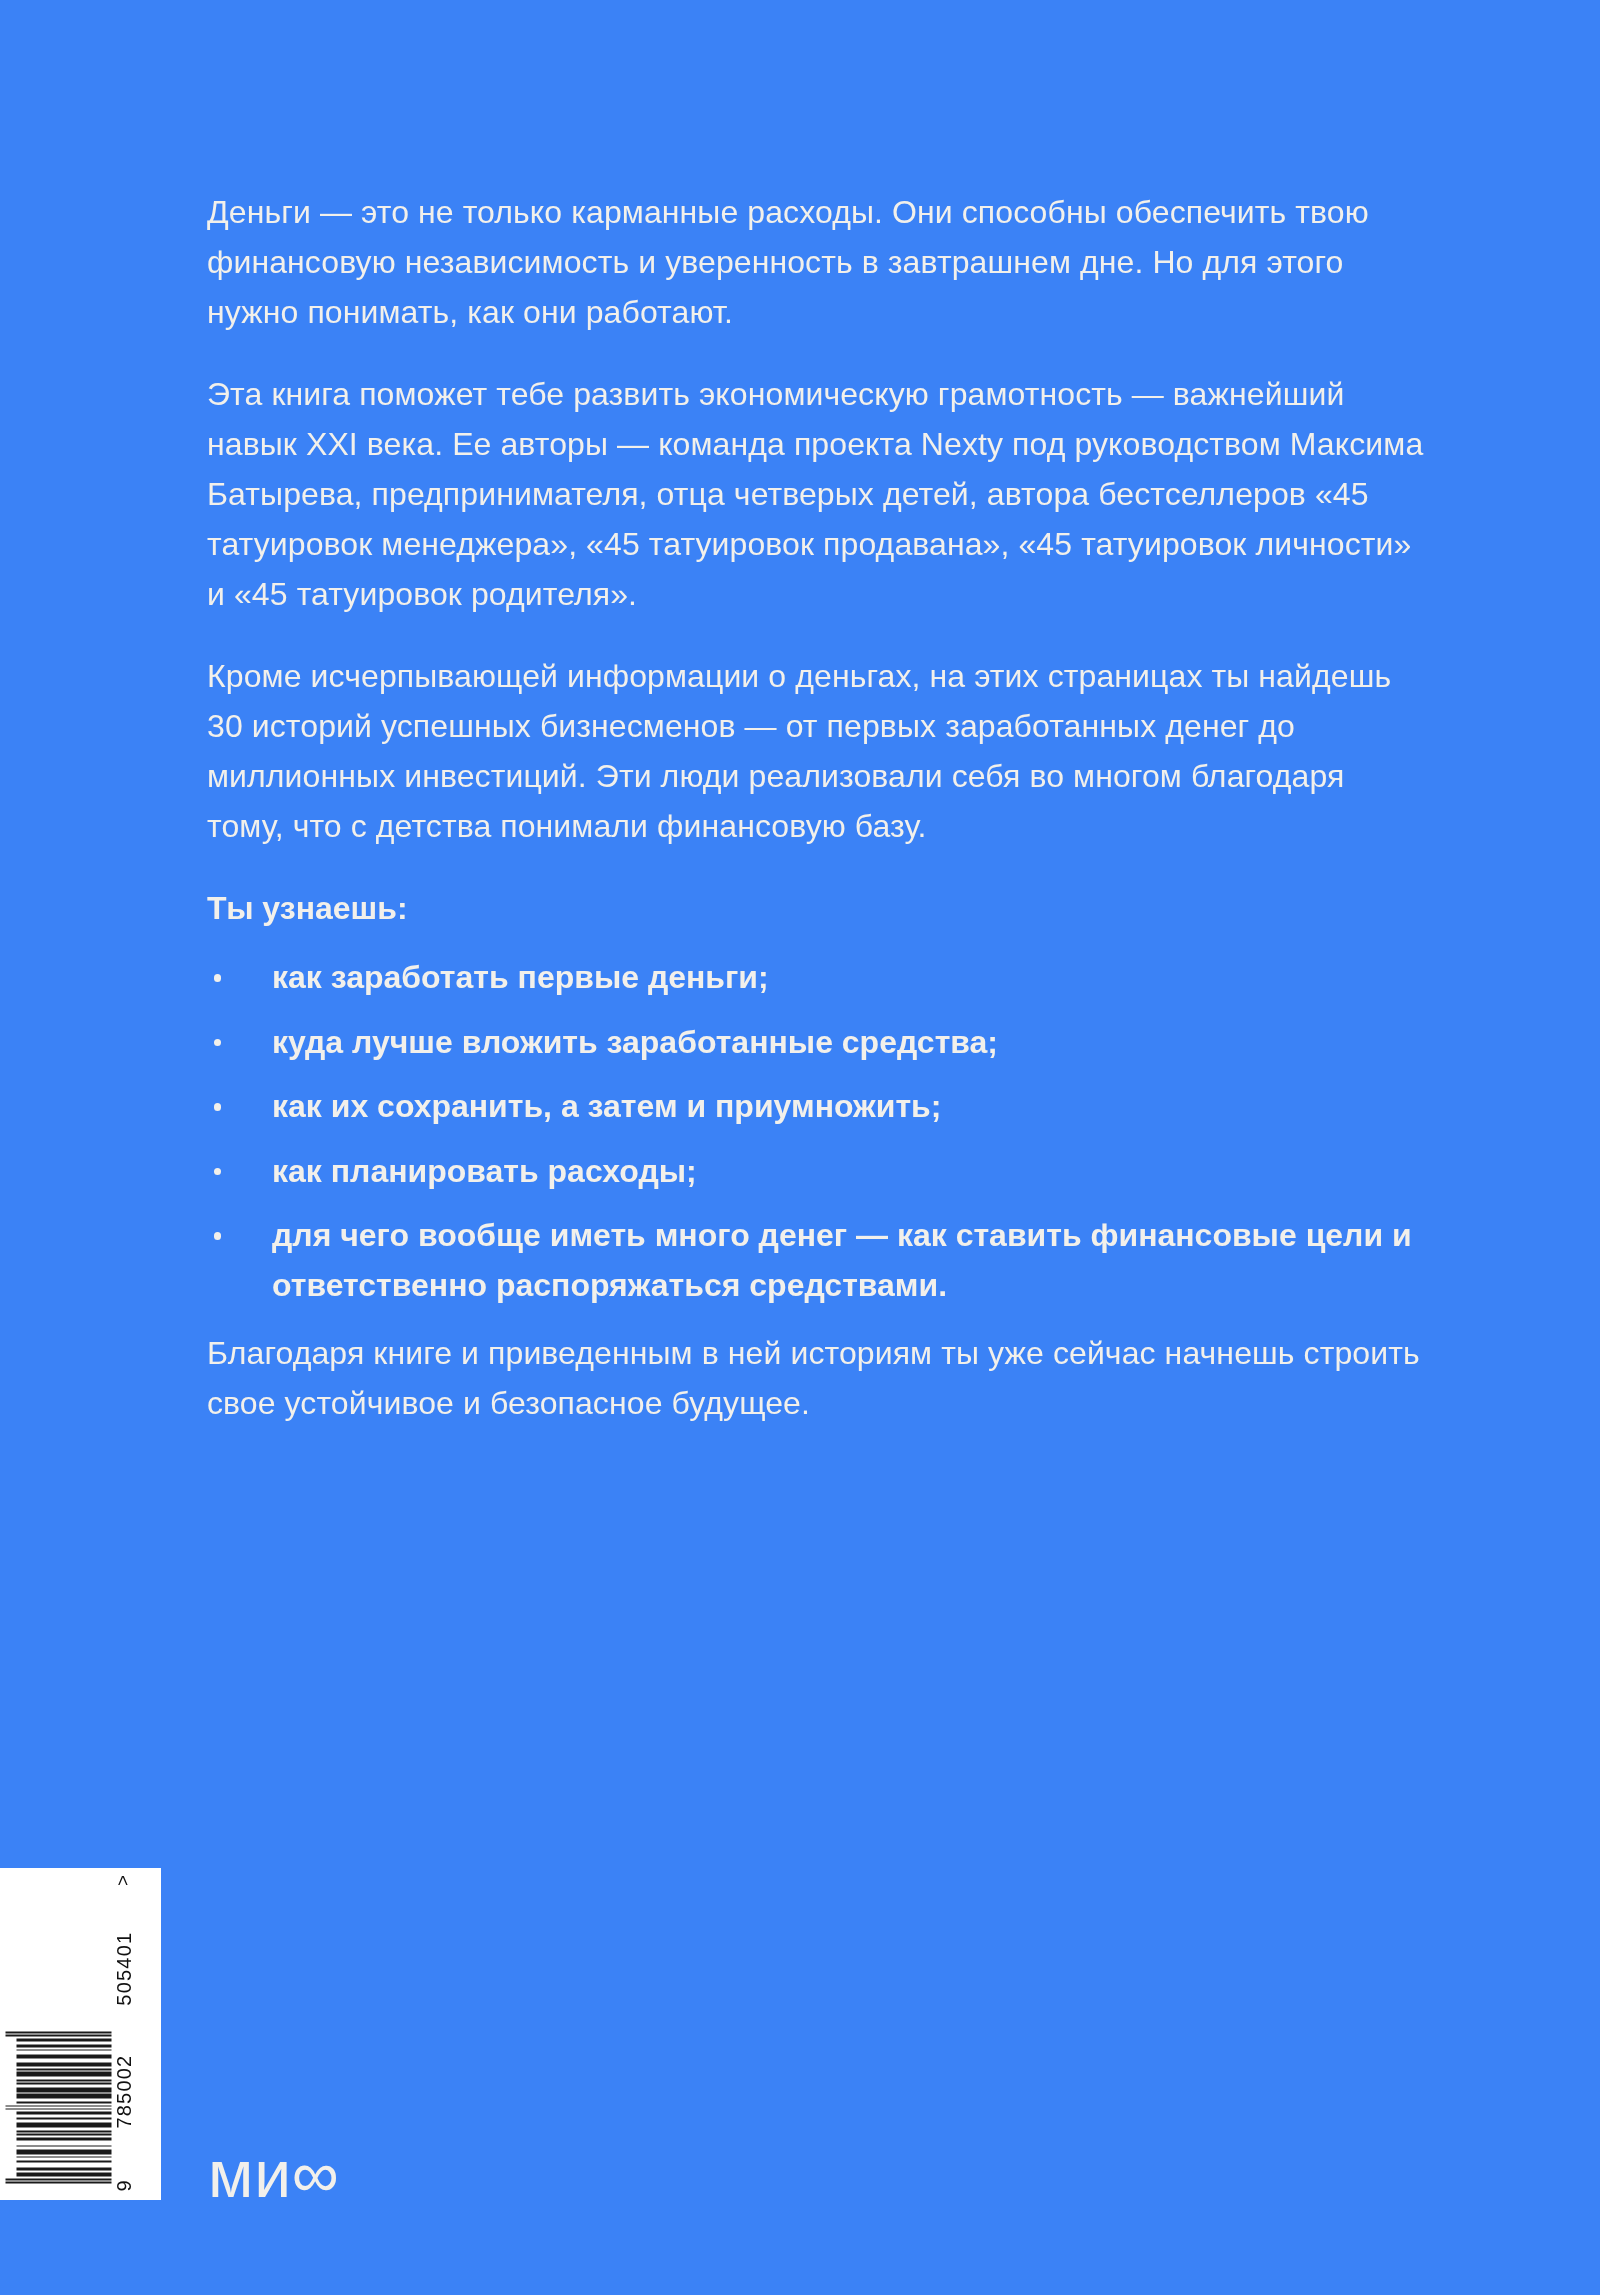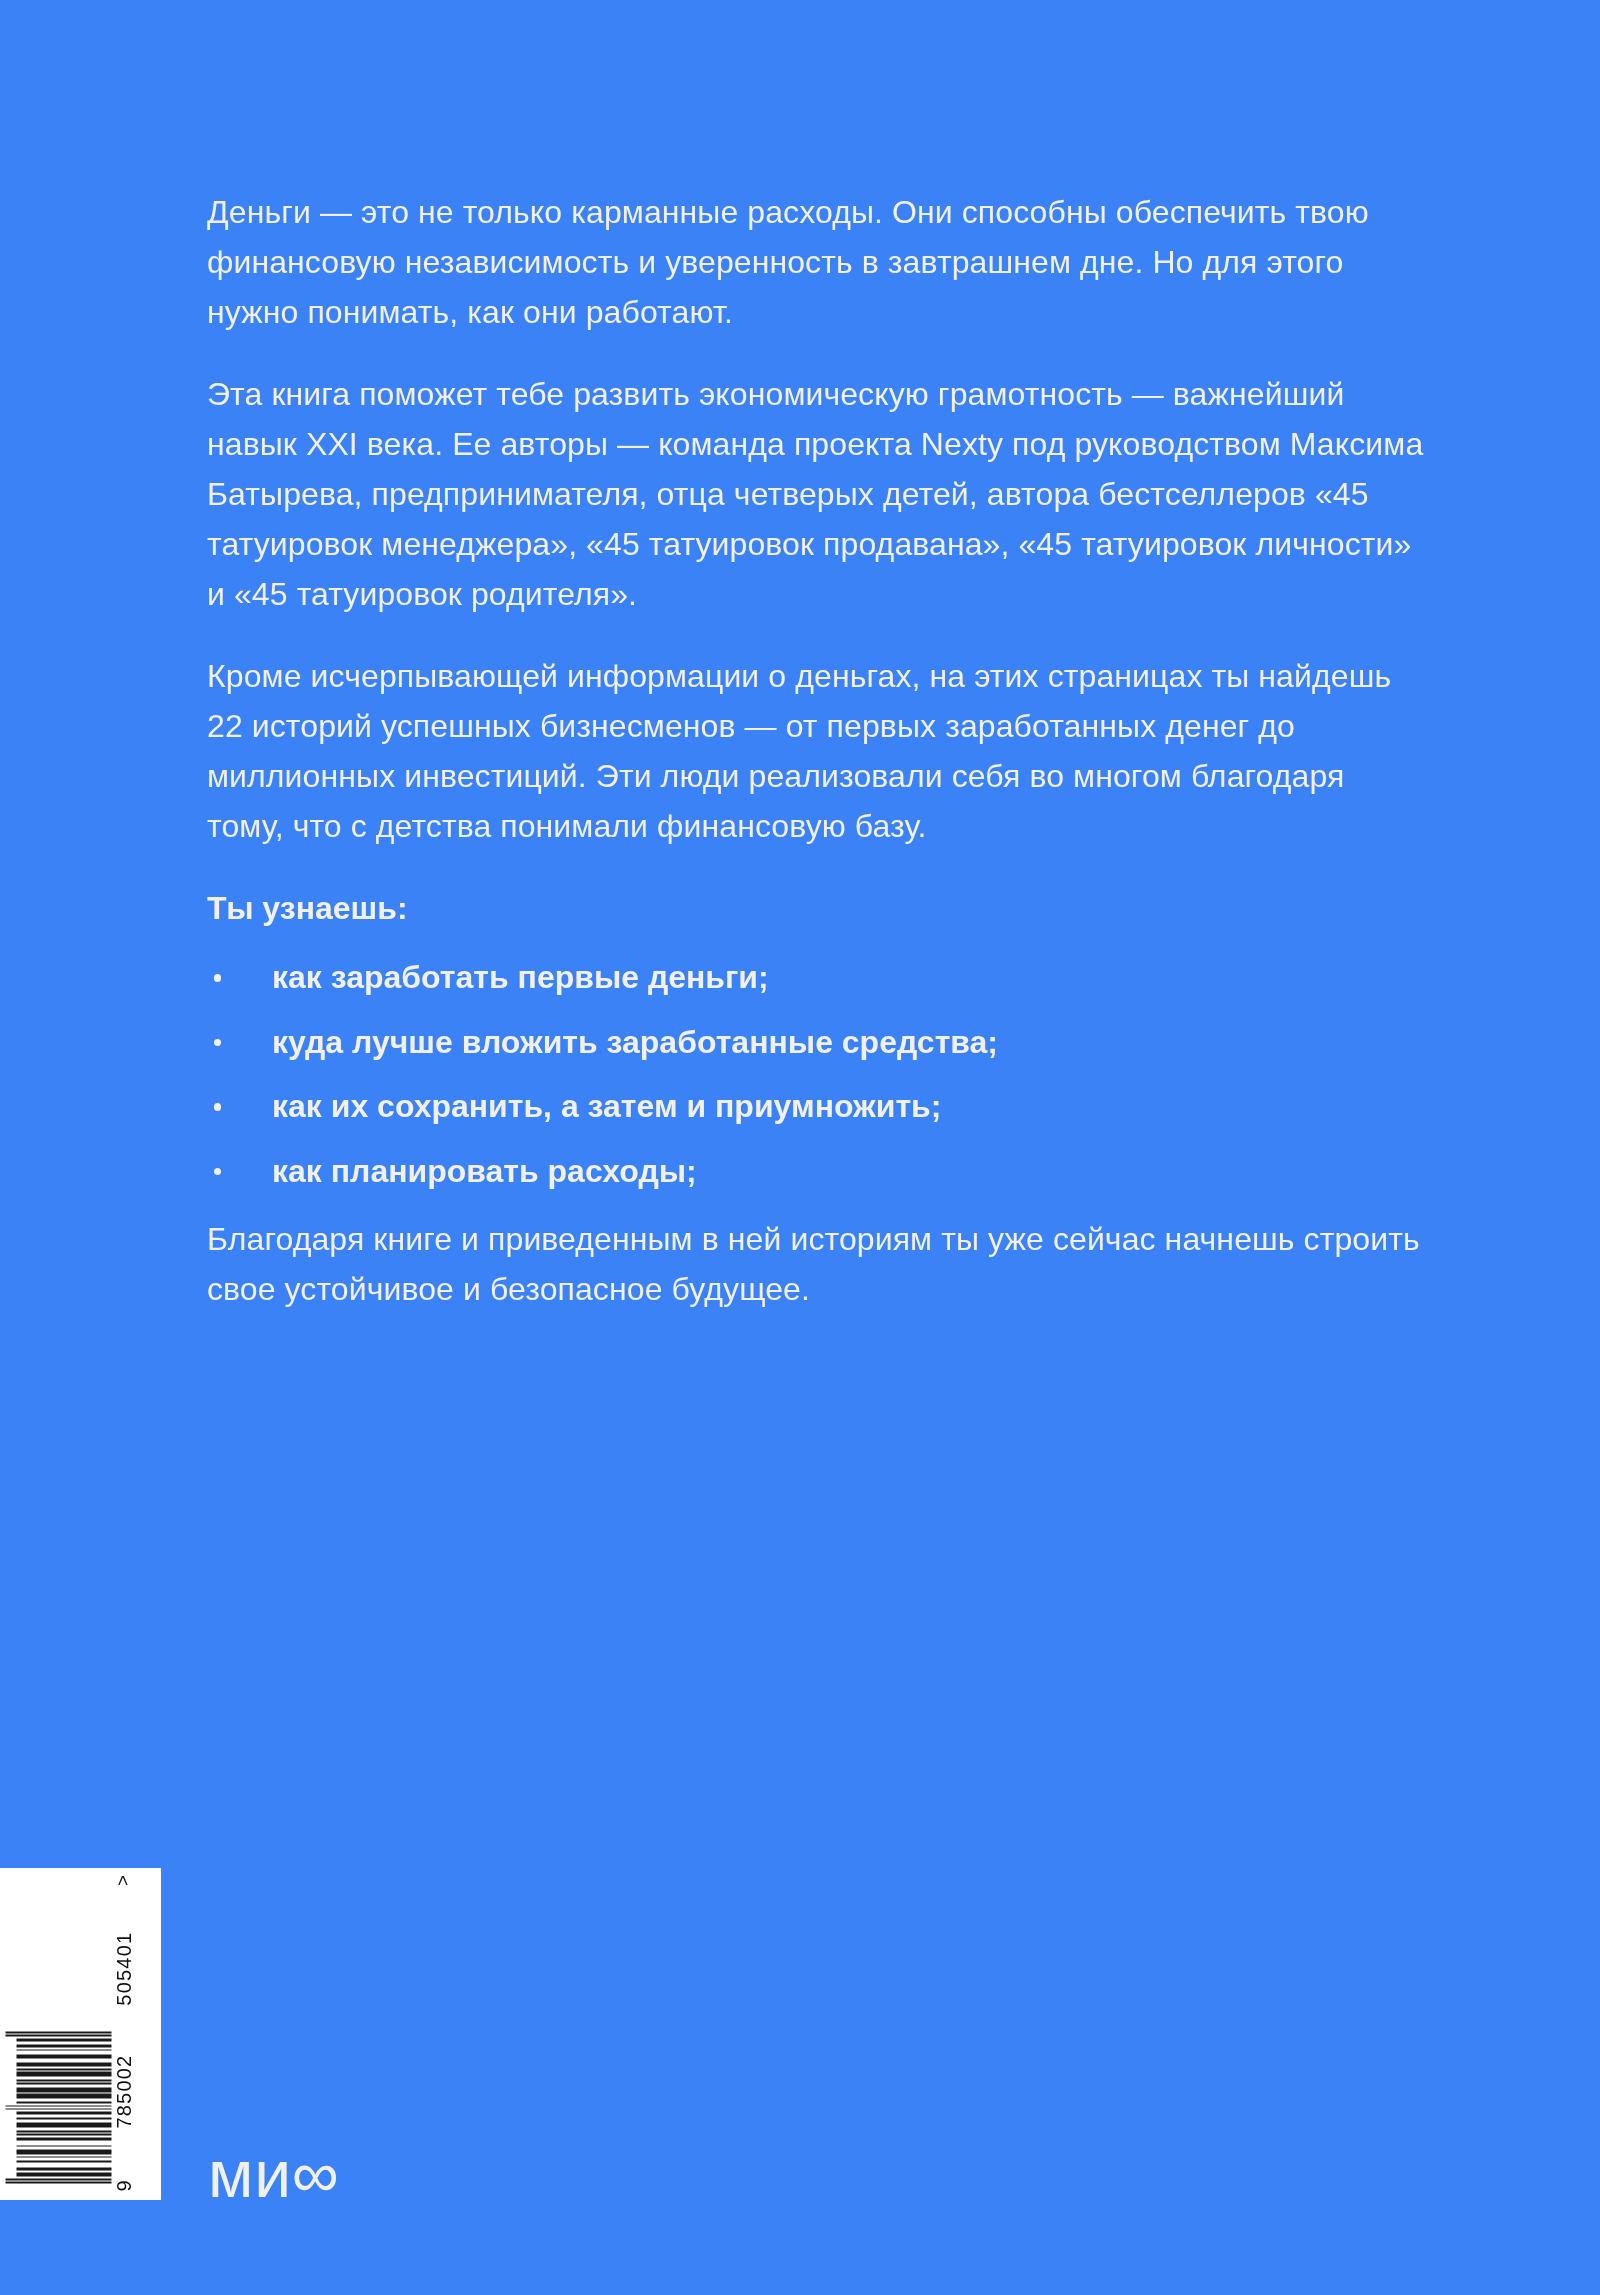--- a/index.html
+++ b/index.html
@@ -142,40 +142,44 @@
 <body>
 
 <div class="page">
 
   <div class="copy">
 
     <p class="para">Деньги — это не только карманные расходы. Они способны обеспечить твою финансовую независимость и уверенность в завтрашнем дне. Но для этого нужно понимать, как они работают.</p>
 
     <p class="para">Эта книга поможет тебе развить экономическую грамотность — важнейший навык XXI века. Ее авторы — команда проекта Nexty под руководством Максима Батырева, предпринимателя, отца четверых детей, автора бестселлеров «45 татуировок менеджера», «45 татуировок продавана», «45 татуировок личности» и «45 татуировок родителя».</p>
 
-    <p class="para">Кроме исчерпывающей информации о деньгах, на этих страницах ты найдешь 22 историй успешных бизнесменов — от первых заработанных денег до миллионных инвестиций. Эти люди реализовали себя во многом благодаря тому, что с детства понимали финансовую базу.</p>
+    <p class="para">Кроме исчерпывающей информации о деньгах, на этих страницах ты найдешь 30 историй успешных бизнесменов — от первых заработанных денег до миллионных инвестиций. Эти люди реализовали себя во многом благодаря тому, что с детства понимали финансовую базу.</p>
 
     <p class="lead-in">Ты узнаешь:</p>
 
     <ul class="bullets">
       <li class="bullet">
         <span class="dot"></span>
         <span>как заработать первые деньги;</span>
       </li>
       <li class="bullet">
         <span class="dot"></span>
         <span>куда лучше вложить заработанные средства;</span>
       </li>
       <li class="bullet">
         <span class="dot"></span>
         <span>как их сохранить, а затем и приумножить;</span>
       </li>
       <li class="bullet">
         <span class="dot"></span>
         <span>как планировать расходы;</span>
+      </li>
+      <li class="bullet">
+        <span class="dot"></span>
+        <span>для чего вообще иметь много денег — как ставить финансовые цели и ответственно распоряжаться средствами.</span>
       </li>
     </ul>
 
     <p class="para">Благодаря книге и приведенным в ней историям ты уже сейчас начнешь строить свое устойчивое и безопасное будущее.</p>
 
   </div>
 
   <div class="barcode-box">
     <div class="barcode-rotor">
       <div class="bars" id="bars">

